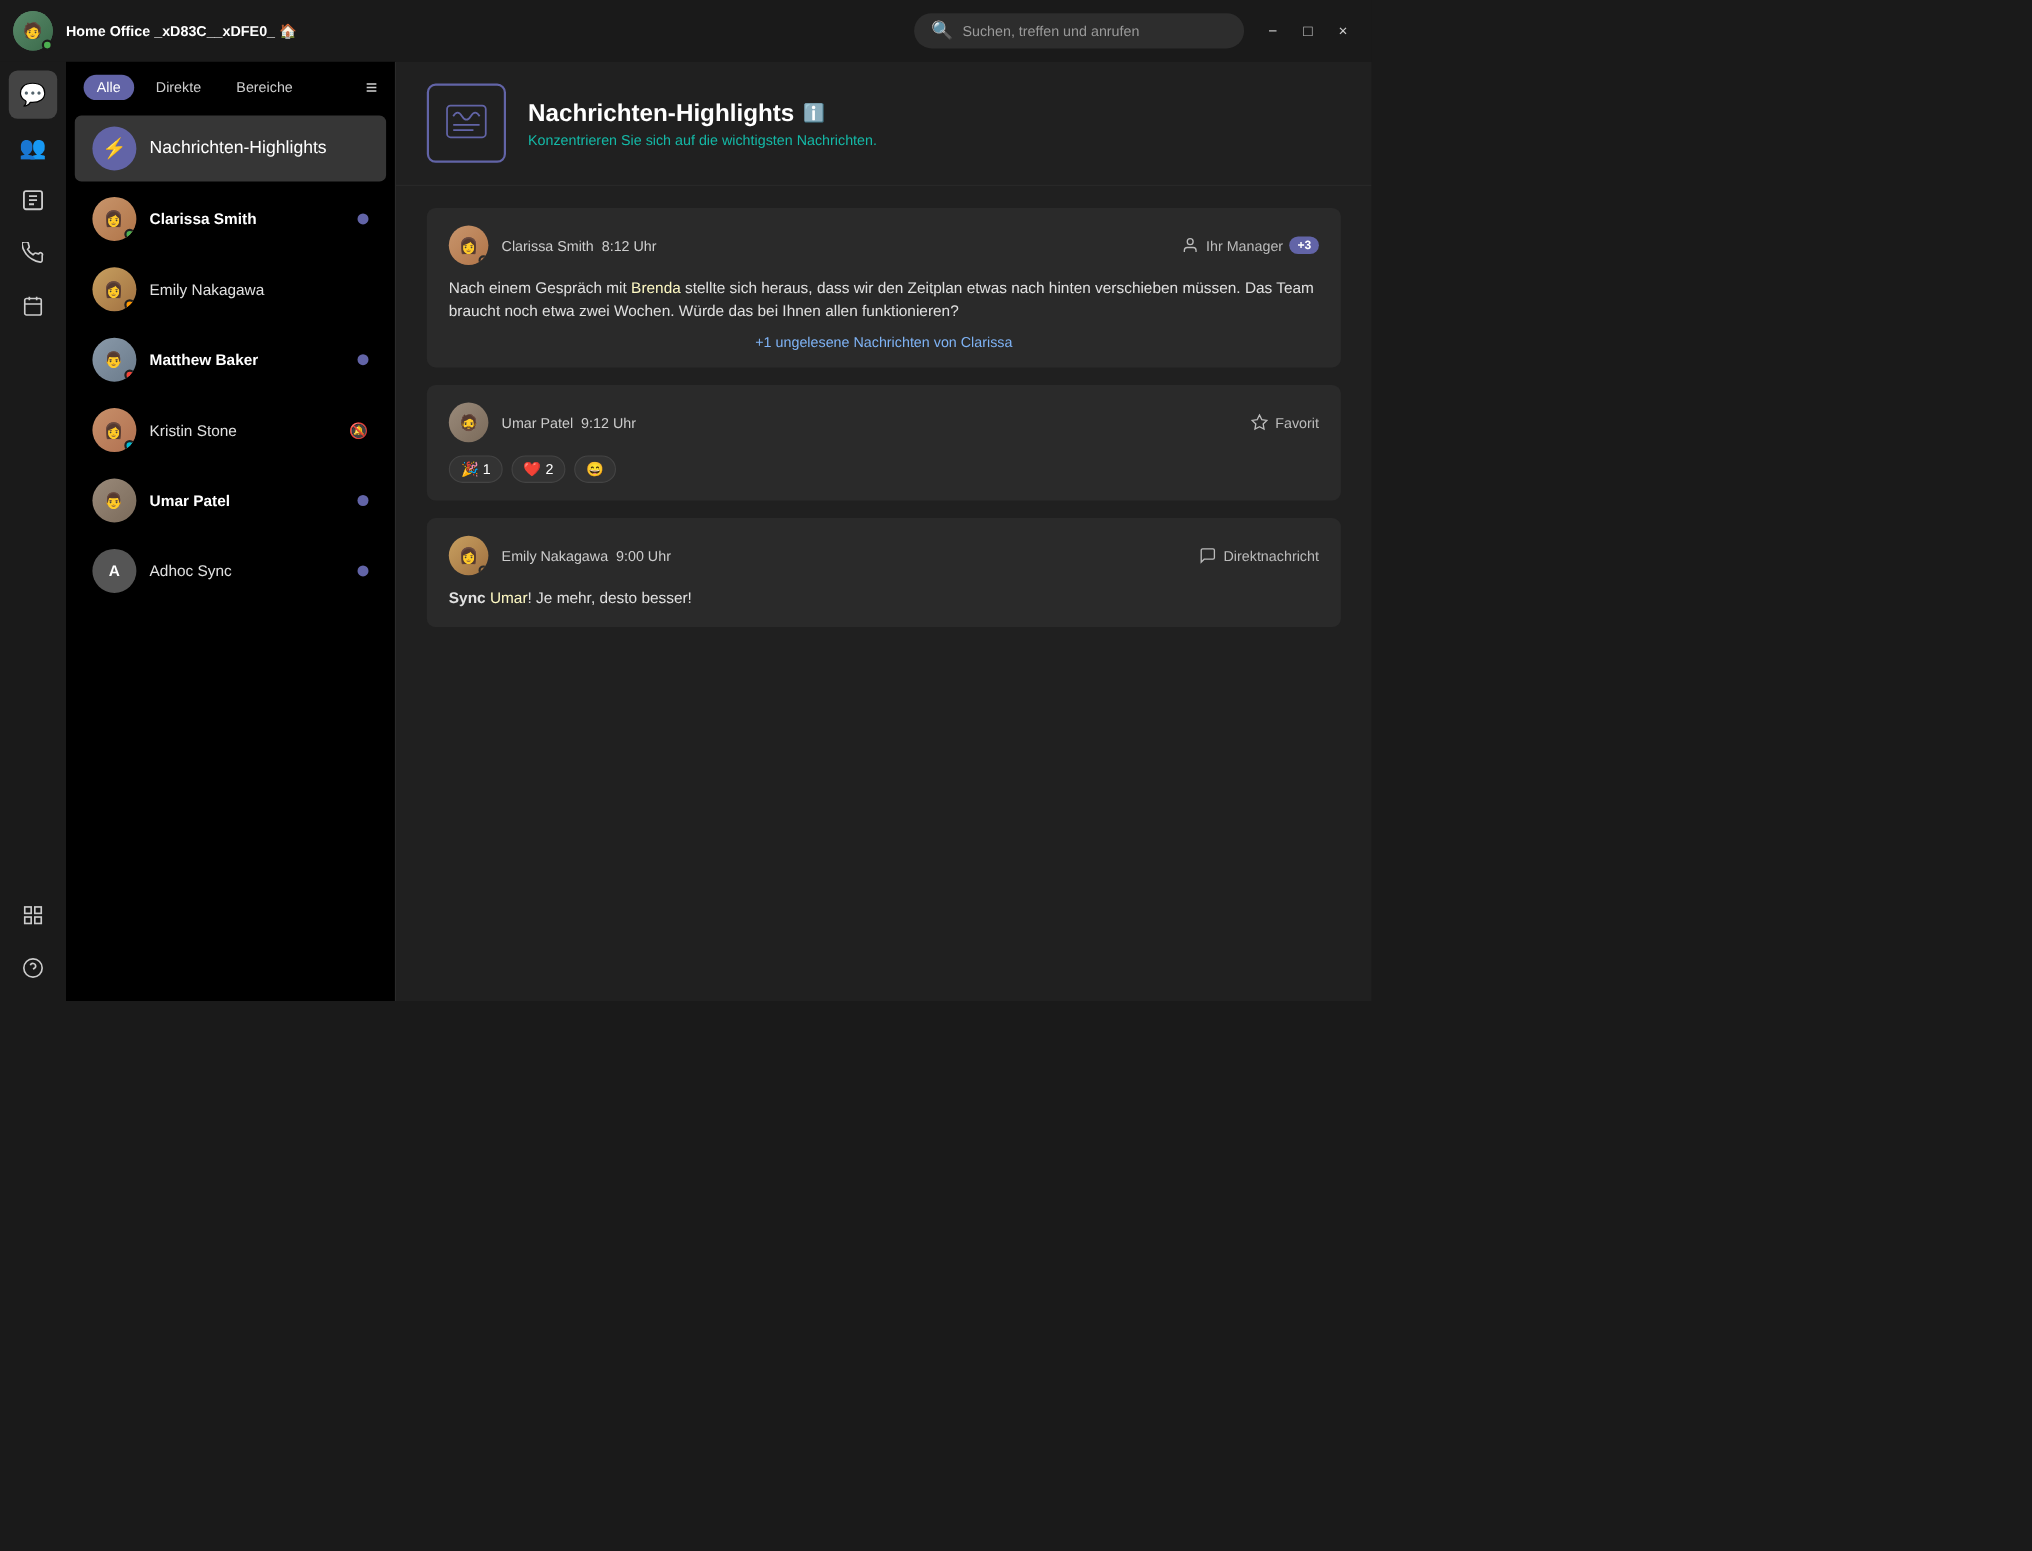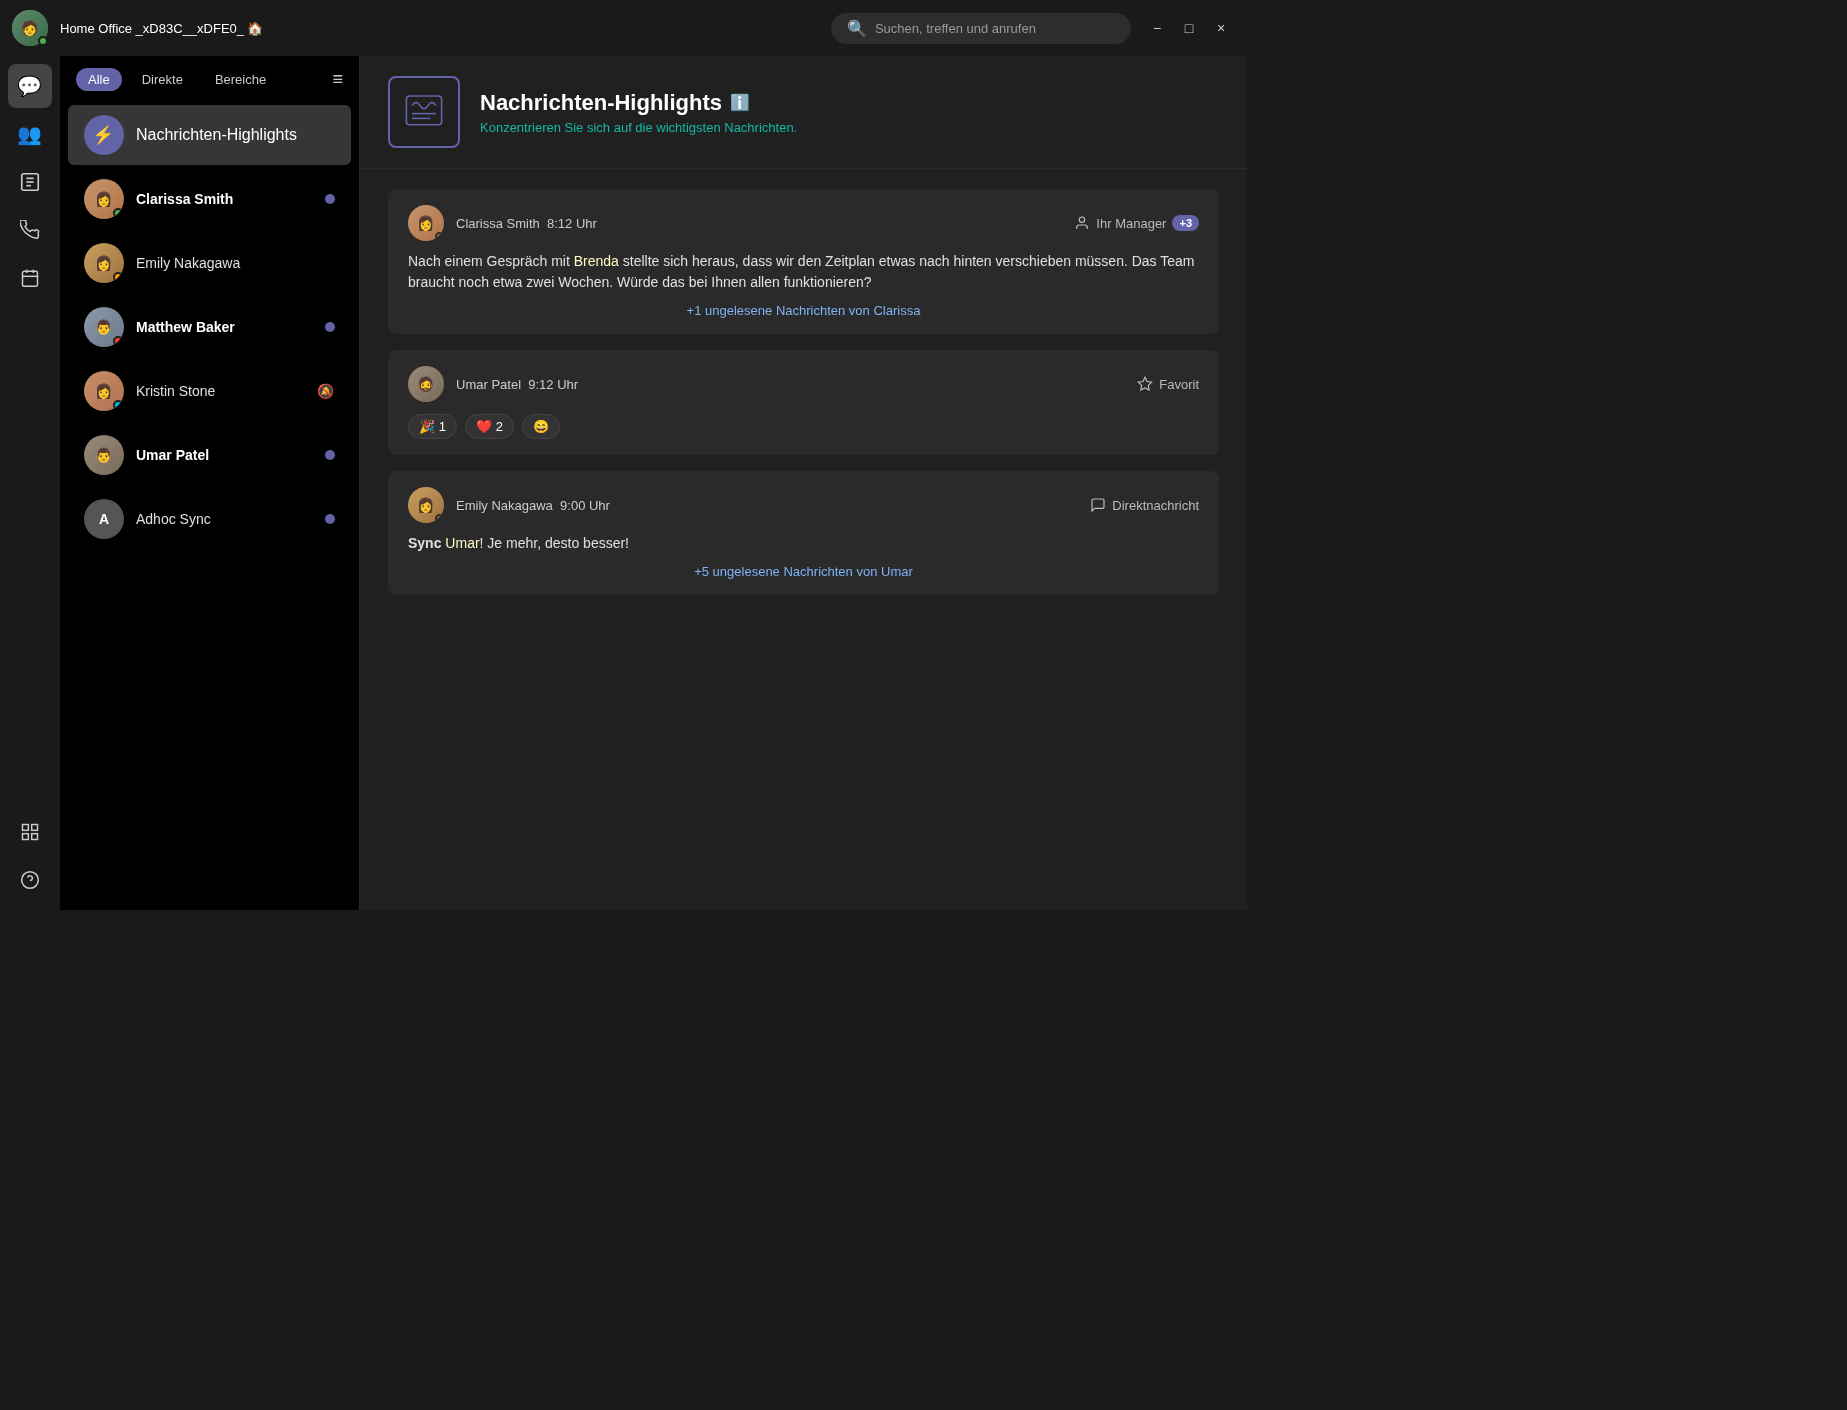--- a/index.html
+++ b/index.html
@@ -38,20 +38,21 @@
       background: #4caf50;
       border-radius: 50%;
       border: 2px solid #1a1a1a;
       position: absolute;
       bottom: 0; right: 0;
     }
     .titlebar-title {
       font-size: 13px;
       color: #fff;
       flex: 1;
+      font-weight: bold;
     }
     .titlebar-search {
       display: flex;
       align-items: center;
       background: #2d2d2d;
       border-radius: 20px;
       padding: 6px 16px;
       gap: 8px;
       width: 300px;
     }
@@ -581,18 +582,17 @@
           <div class="msg-tag">
             <svg width="16" height="16" viewBox="0 0 24 24" fill="none" stroke="#bbb" stroke-width="1.8">
               <path d="M21 15a2 2 0 01-2 2H7l-4 4V5a2 2 0 012-2h14a2 2 0 012 2z"></path>
             </svg>
             <span>Direktnachricht</span>
           </div>
         </div>
         <div class="msg-body">
           <strong>Sync</strong> <span class="mention">Umar</span>! Je mehr, desto besser!
         </div>
-        <div class="msg-unread">+5 ungelesene Nachrichten von Umar</div>
       </div>
 
     </div>
   </div>
 </div>
 
 </body></html>

